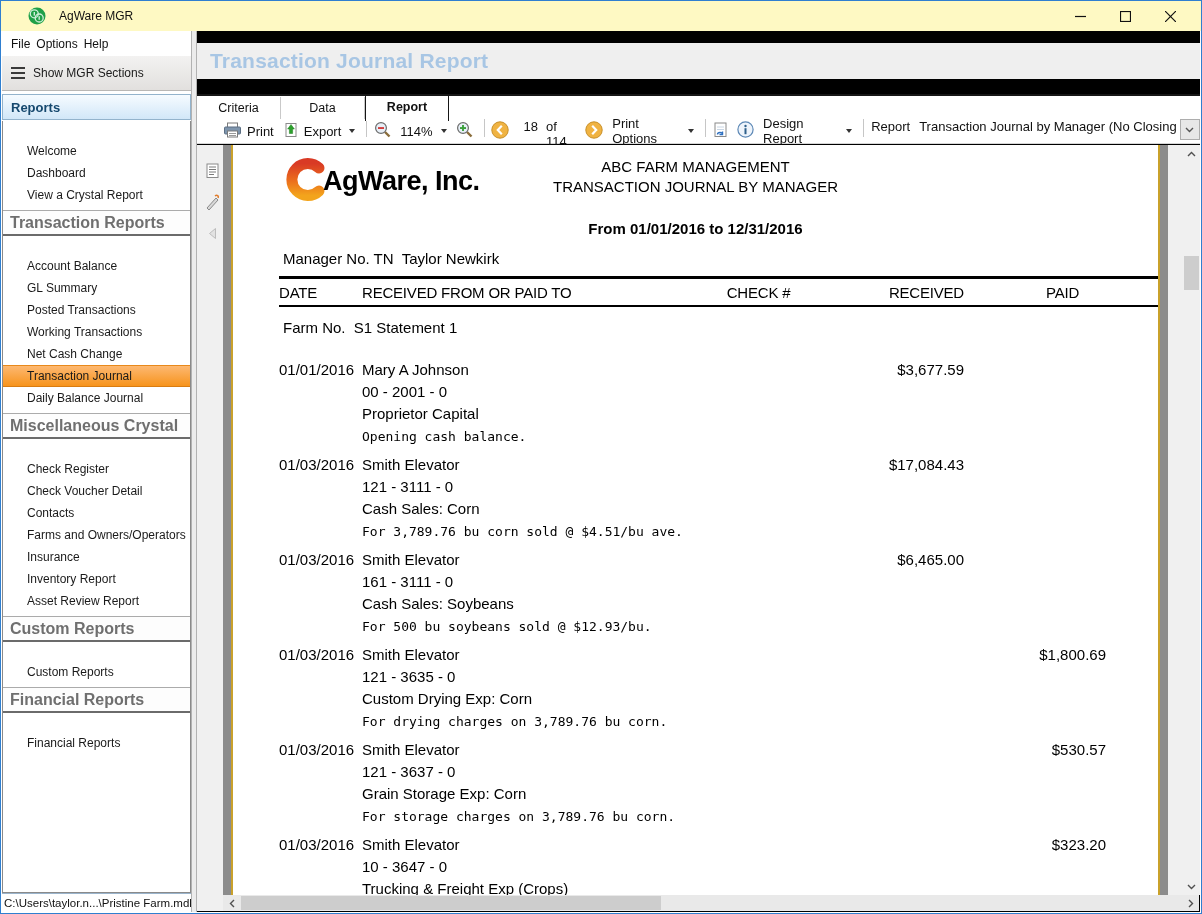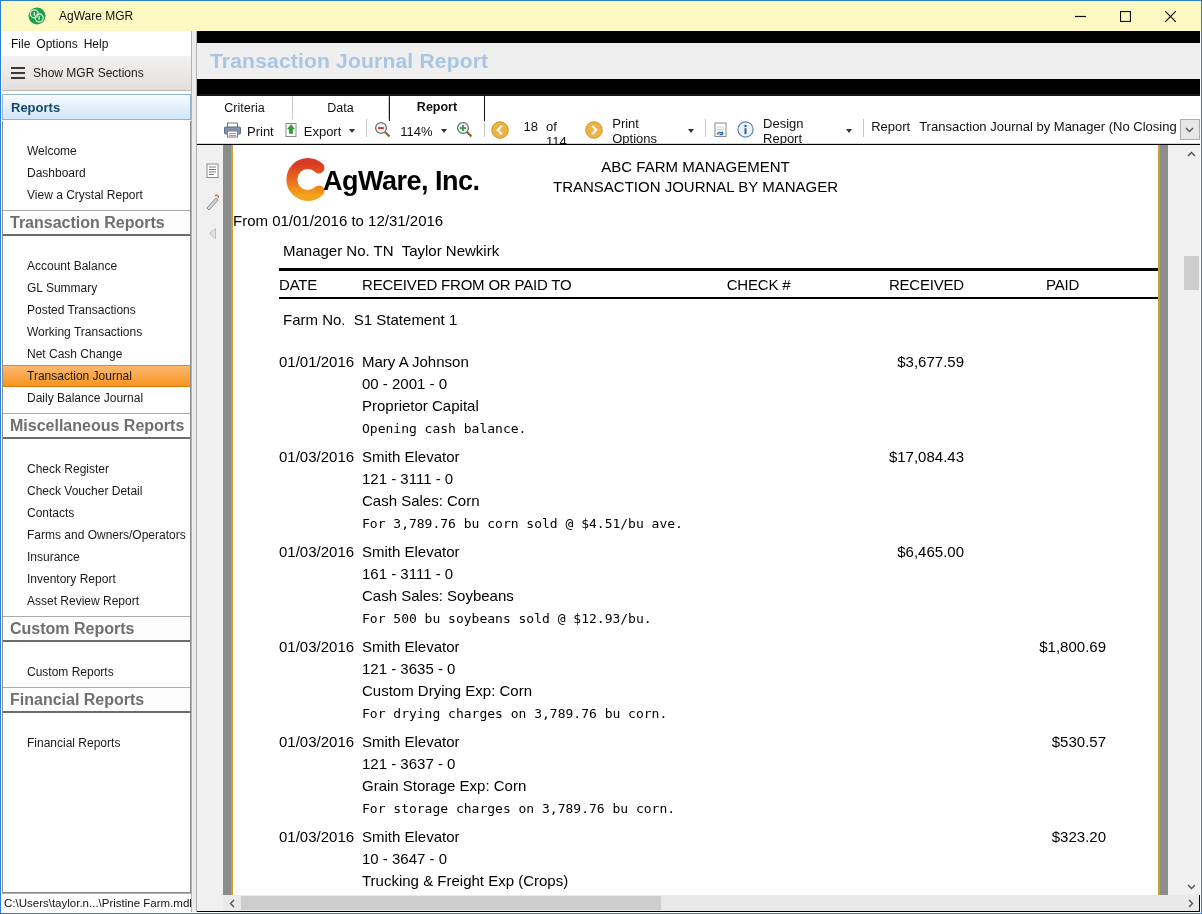--- a/index.html
+++ b/index.html
@@ -47,21 +47,21 @@
   .divider { position:absolute; top:30px; left:190px; width:6px; bottom:1px;
     background:#ececec; border-left:1px solid #b2b2b2; border-right:1px solid #b2b2b2; }
 
   
   .main { position:absolute; top:30px; left:196px; right:1px; bottom:1px; background:#000000; }
   .page-title-band { position:absolute; top:12px; left:0; right:0; height:36px;
     background:#efefef; line-height:36px; padding-left:13px; }
   .page-title-band span { font-size:21px; font-weight:bold; color:#a8c6e4; letter-spacing:0.2px; }
   .tabwrap { position:absolute; top:63px; left:0; right:0; height:25px;
     border-top:2px solid #161616; background:#fff; display:flex; }
-  .tab { width:96px; height:22px; line-height:22px; text-align:center; font-size:12.5px;
+  .tab { width:84px; height:22px; line-height:22px; text-align:center; font-size:12.5px;
     color:#111; border-right:1px solid #c9c9c9; margin-top:1px; }
   .tab.active { font-weight:bold; border:1px solid #161616; border-top:2px solid #161616;
     border-bottom:none; margin-top:-2px; height:27px; background:#fff; z-index:3; }
   .toolbar { position:absolute; top:88px; left:0; right:0; height:25px; background:#fff;
     display:flex; padding-left:26px; font-size:13px; color:#111;
     border-bottom:1px solid #d6d6d6; }
   .tool-btn { display:flex; align-items:center; gap:5px; margin-right:9px; }
   .tsep { width:1px; height:18px; background:#c6c6c6; margin:0 7px 0 2px; }
   .caret { width:0; height:0; border-left:3.5px solid transparent; border-right:3.5px solid transparent;
     border-top:4px solid #333; margin-left:3px; }
@@ -89,21 +89,21 @@
   .harrow { position:absolute; top:0; width:17px; height:16px; display:flex;
     align-items:center; justify-content:center; color:#505050; font-size:10px; }
   .bottomstrip { position:absolute; left:0; bottom:1px; width:26px; height:16px; background:#f0f0f0; }
 
   
   .rpt { padding-top:8px; font-size:15px; }
   .rpt-header { position:relative; height:58px; }
   .rpt-logo { position:absolute; left:46px; top:2px; display:flex; align-items:center; }
   .logo-text { font-size:27px; font-weight:bold; letter-spacing:-0.5px; margin-left:-8px; color:#000; }
   .rpt-center { text-align:center; padding-top:4px; line-height:20px; }
-  .rpt-range { margin-top:1px; }
+  .rpt-range { text-align:center; margin-top:9px;font-weight:bold; }
   .rpt-manager { margin-top:13px; padding-left:50px; }
   .pre { white-space:pre; }
   .rgrid { display:grid; grid-template-columns:83px 339px 115px 148px 197px; }
   .rpt-colhead { margin:9px 0 0 46px; width:882px; border-top:3px solid #000;
     border-bottom:2px solid #000; padding:5px 0 4px 0; letter-spacing:-0.2px; }
   .c-check { text-align:center; }
   .c-received { text-align:right; }
   .c-paid { text-align:center; }
   .rpt-farm { margin-top:12px; padding-left:50px; }
   .rpt-entries { margin:25px 0 0 46px; width:882px; }
@@ -178,21 +178,21 @@
         <div class="group-header">Transaction Reports</div>
         <div class="group-box">
           <div class="side-item">Account Balance</div>
           <div class="side-item">GL Summary</div>
           <div class="side-item">Posted Transactions</div>
           <div class="side-item">Working Transactions</div>
           <div class="side-item">Net Cash Change</div>
           <div class="side-item selected">Transaction Journal</div>
           <div class="side-item">Daily Balance Journal</div>
         </div>
-        <div class="group-header">Miscellaneous Reports</div>
+        <div class="group-header">Miscellaneous Crystal</div>
         <div class="group-box">
           <div class="side-item">Check Register</div>
           <div class="side-item">Check Voucher Detail</div>
           <div class="side-item">Contacts</div>
           <div class="side-item">Farms and Owners/Operators</div>
           <div class="side-item">Insurance</div>
           <div class="side-item">Inventory Report</div>
           <div class="side-item">Asset Review Report</div>
         </div>
         <div class="group-header">Custom Reports</div>

